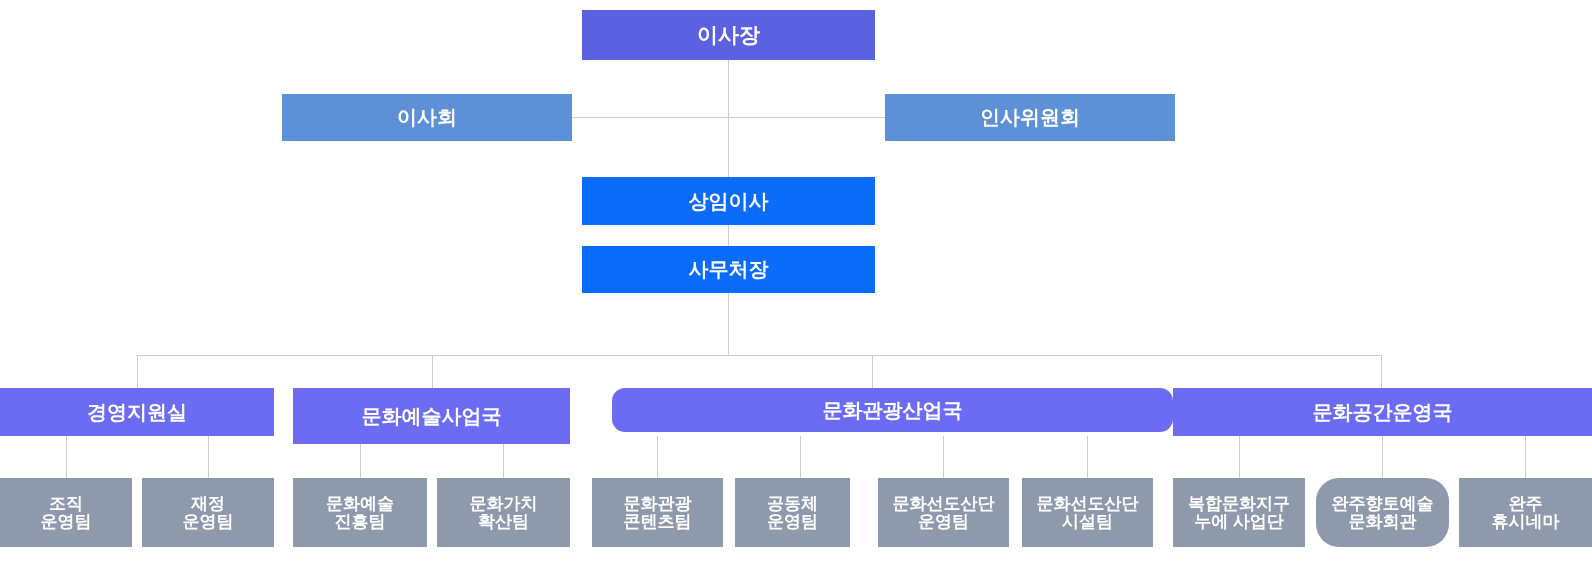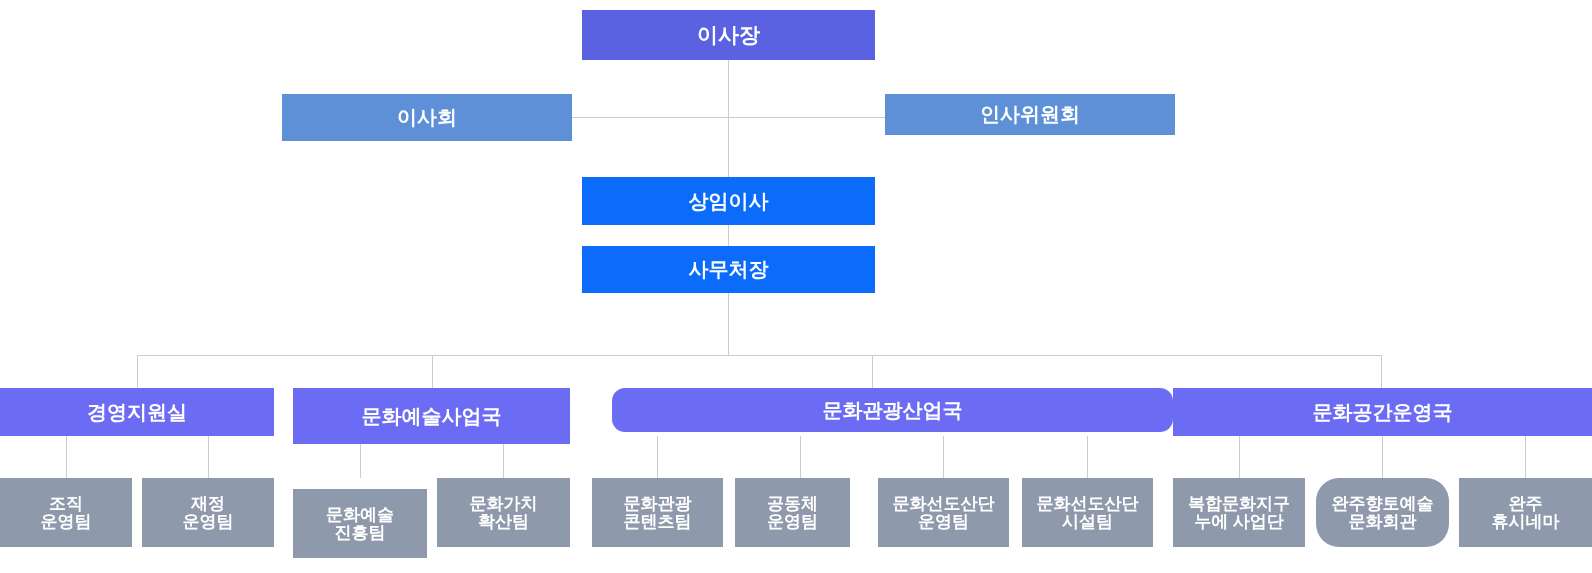--- a/index.html
+++ b/index.html
@@ -64,35 +64,35 @@
   <div class="vline" style="left:800px;  top:436px; height:42px;"></div>
   <div class="vline" style="left:943px;  top:436px; height:42px;"></div>
   <div class="vline" style="left:1087px; top:436px; height:42px;"></div>
   <div class="vline" style="left:1239px; top:436px; height:42px;"></div>
   <div class="vline" style="left:1382px; top:436px; height:42px;"></div>
   <div class="vline" style="left:1525px; top:436px; height:42px;"></div>
 
   <div class="box box-top" style="left:582px; top:10px; width:293px; height:50px;">이사장</div>
 
   <div class="box box-committee" style="left:282px; top:94px; width:290px; height:47px;">이사회</div>
-  <div class="box box-committee" style="left:885px; top:94px; width:290px; height:41px;font-family:Liberation Mono, monospace;">인사위원회</div>
+  <div class="box box-committee" style="left:885px; top:94px; width:290px; height:47px;font-family:Liberation Mono, monospace;">인사위원회</div>
 
   <div class="box box-exec" style="left:582px; top:177px; width:293px; height:48px;">상임이사</div>
   <div class="box box-exec" style="left:582px; top:246px; width:293px; height:47px;">사무처장</div>
 
   <div class="box box-dept" style="left:0px; top:388px; width:274px; height:48px;">경영지원실</div>
   <div class="box box-dept" style="left:293px; top:388px; width:277px; height:56px;">문화예술사업국</div>
   <div class="box box-dept" style="left:612px; top:388px; width:561px; height:44px;border-radius:13px;">문화관광산업국</div>
   <div class="box box-dept" style="left:1173px; top:388px; width:419px; height:48px;">문화공간운영국</div>
 
   <div class="box box-team" style="left:0px; top:478px; width:132px; height:69px;">조직
 운영팀</div>
   <div class="box box-team" style="left:142px; top:478px; width:132px; height:69px;">재정
 운영팀</div>
-  <div class="box box-team" style="left:293px; top:478px; width:134px; height:69px;margin-top:11px;">문화예술
+  <div class="box box-team" style="left:293px; top:478px; width:134px; height:69px;">문화예술
 진흥팀</div>
   <div class="box box-team" style="left:437px; top:478px; width:133px; height:69px;">문화가치
 확산팀</div>
   <div class="box box-team" style="left:592px; top:478px; width:131px; height:69px;">문화관광
 콘텐츠팀</div>
   <div class="box box-team" style="left:735px; top:478px; width:115px; height:69px;">공동체
 운영팀</div>
   <div class="box box-team" style="left:878px; top:478px; width:131px; height:69px;">문화선도산단
 운영팀</div>
   <div class="box box-team" style="left:1022px; top:478px; width:131px; height:69px;">문화선도산단

